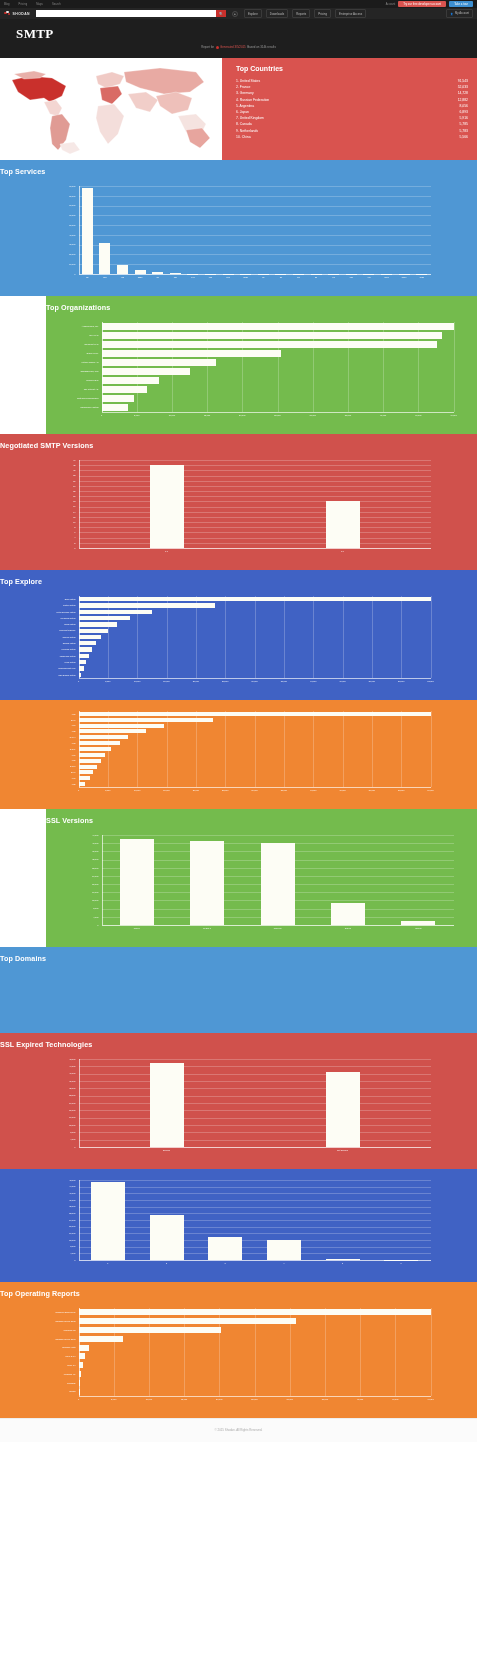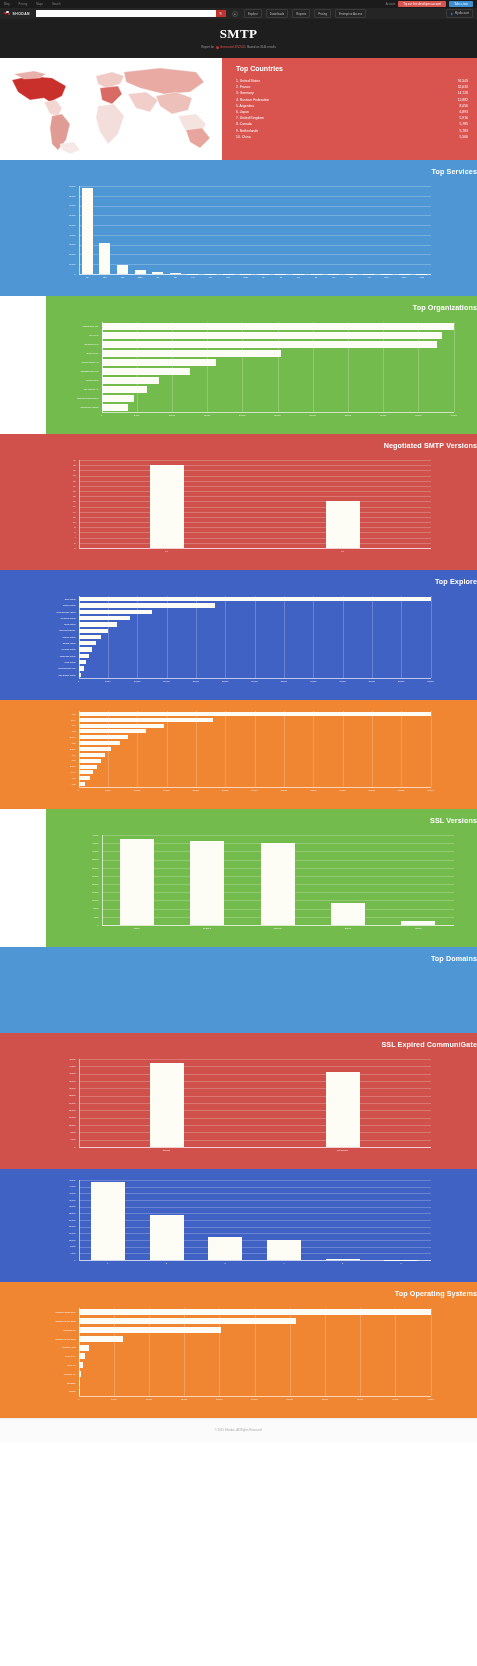--- a/index.html
+++ b/index.html
@@ -61,21 +61,21 @@
     font-size:2.9px;color:#b9b9b9; padding:1.6px 3px; border:.5px solid #3a3a3a;
     border-radius:1px; white-space:nowrap;
   }
   .nav-right{ margin-left:auto; }
   .nav-acct{
     font-size:2.7px;color:#b9b9b9;padding:1.6px 3px;border:.5px solid #3a3a3a;
     border-radius:1px; display:flex;align-items:center;gap:1.4px;
   }
 
   
-  .hero{ background:#1e1e1e; padding:7px 4px 9px; text-align:center; }
+  .hero{ background:#1e1e1e; padding:7px 16px 9px; text-align:left; }
   .hero h1{
     font-family:"Liberation Serif", serif; font-size:13px; color:#fff;
     font-weight:bold; letter-spacing:.4px;
   }
   .hero-sub{ font-size:2.9px; color:#9a9a9a; margin-top:3px; display:flex;
     align-items:center; justify-content:center; gap:1.5px; }
   .hero-sub .hl2{ color:#d9534f; }
   .hero-dot{
     width:3px;height:3px;border-radius:50%;background:#c9302c;display:inline-block;
   }
@@ -86,21 +86,21 @@
   .mapbox svg{ width:100%; height:100%; display:block; }
   .countries{ flex:1; padding:7px 9px 0 14px; color:#fff; }
   .countries h2{ font-size:7px; font-weight:bold; margin-bottom:6px; }
   .crow{ display:flex; font-size:3.4px; line-height:1.82; }
   .crow .cname{ flex:1; }
   .crow .cval{ text-align:right; }
 
   
   .panel{ padding:7px 0 6px; }
   .panel h2{
-    text-align:right; color:#fff; font-size:7.2px; font-weight:bold;
+    text-align:left; color:#fff; font-size:7.2px; font-weight:bold;
     margin-bottom:6px; letter-spacing:.1px;
   }
   .p-blue   { background:#4f97d4; }
   .p-green  { background:#74bb4d;margin-left:46px; }
   .p-red    { background:#d0514c; }
   .p-indigo { background:#4062c4; }
   .p-orange { background:#f08632; }
 
   .plot{ position:relative; margin:0 auto; }
   .grid-line{ position:absolute; background:rgba(255,255,255,.22); }
@@ -562,21 +562,21 @@
         <div class="axis-lbl" style="left: 356.8px; top: 96px; transform: translateX(-50%);">SSLv2</div>
         <div class="axis" style="left: 40px; top: 94px; width: 352px; height: 0.5px;"></div>
         <div class="axis" style="left: 40px; top: 4px; width: 0.5px; height: 90px;"></div>
       </div>
     </div>
     <div class="panel p-blue">
       <h2>Top Domains</h2>
       <div class="plot" style="width: 400px; height: 58px;"></div>
     </div>
     <div class="panel p-red">
-      <h2>SSL Expired CommuniGate</h2>
+      <h2>SSL Expired Technologies</h2>
       <div class="plot" style="width: 400px; height: 108px;">
         <div class="grid-line" style="left: 40px; top: 92px; width: 352px; height: 0.4px;"></div>
         <div class="ylbl" style="left: 0px; top: 90.8px; width: 37px;">0</div>
         <div class="grid-line" style="left: 40px; top: 84.6667px; width: 352px; height: 0.4px;"></div>
         <div class="ylbl" style="left: 0px; top: 83.4667px; width: 37px;">4,000</div>
         <div class="grid-line" style="left: 40px; top: 77.3333px; width: 352px; height: 0.4px;"></div>
         <div class="ylbl" style="left: 0px; top: 76.1333px; width: 37px;">8,000</div>
         <div class="grid-line" style="left: 40px; top: 70px; width: 352px; height: 0.4px;"></div>
         <div class="ylbl" style="left: 0px; top: 68.8px; width: 37px;">12,000</div>
         <div class="grid-line" style="left: 40px; top: 62.6667px; width: 352px; height: 0.4px;"></div>
@@ -643,21 +643,21 @@
         <div class="axis-lbl" style="left: 245.333px; top: 86px; transform: translateX(-50%);">4</div>
         <div class="bar" style="left: 287px; top: 83px; width: 34px; height: 1px;"></div>
         <div class="axis-lbl" style="left: 304px; top: 86px; transform: translateX(-50%);">5</div>
         <div class="bar" style="left: 345.667px; top: 83.5px; width: 34px; height: 0.5px;"></div>
         <div class="axis-lbl" style="left: 362.667px; top: 86px; transform: translateX(-50%);">6</div>
         <div class="axis" style="left: 40px; top: 84px; width: 352px; height: 0.5px;"></div>
         <div class="axis" style="left: 40px; top: 4px; width: 0.5px; height: 80px;"></div>
       </div>
     </div>
     <div class="panel p-orange">
-      <h2>Top Operating Systems</h2>
+      <h2>Top Operating Reports</h2>
       <div class="plot" style="width: 400px; height: 108px;">
         <div class="grid-line" style="left: 40px; top: 4px; width: 0.4px; height: 88px;"></div>
         <div class="axis-lbl" style="left: 40px; top: 94px; transform: translateX(-50%);">0</div>
         <div class="grid-line" style="left: 75.2px; top: 4px; width: 0.4px; height: 88px;"></div>
         <div class="axis-lbl" style="left: 75.2px; top: 94px; transform: translateX(-50%);">5,000</div>
         <div class="grid-line" style="left: 110.4px; top: 4px; width: 0.4px; height: 88px;"></div>
         <div class="axis-lbl" style="left: 110.4px; top: 94px; transform: translateX(-50%);">10,000</div>
         <div class="grid-line" style="left: 145.6px; top: 4px; width: 0.4px; height: 88px;"></div>
         <div class="axis-lbl" style="left: 145.6px; top: 94px; transform: translateX(-50%);">15,000</div>
         <div class="grid-line" style="left: 180.8px; top: 4px; width: 0.4px; height: 88px;"></div>

